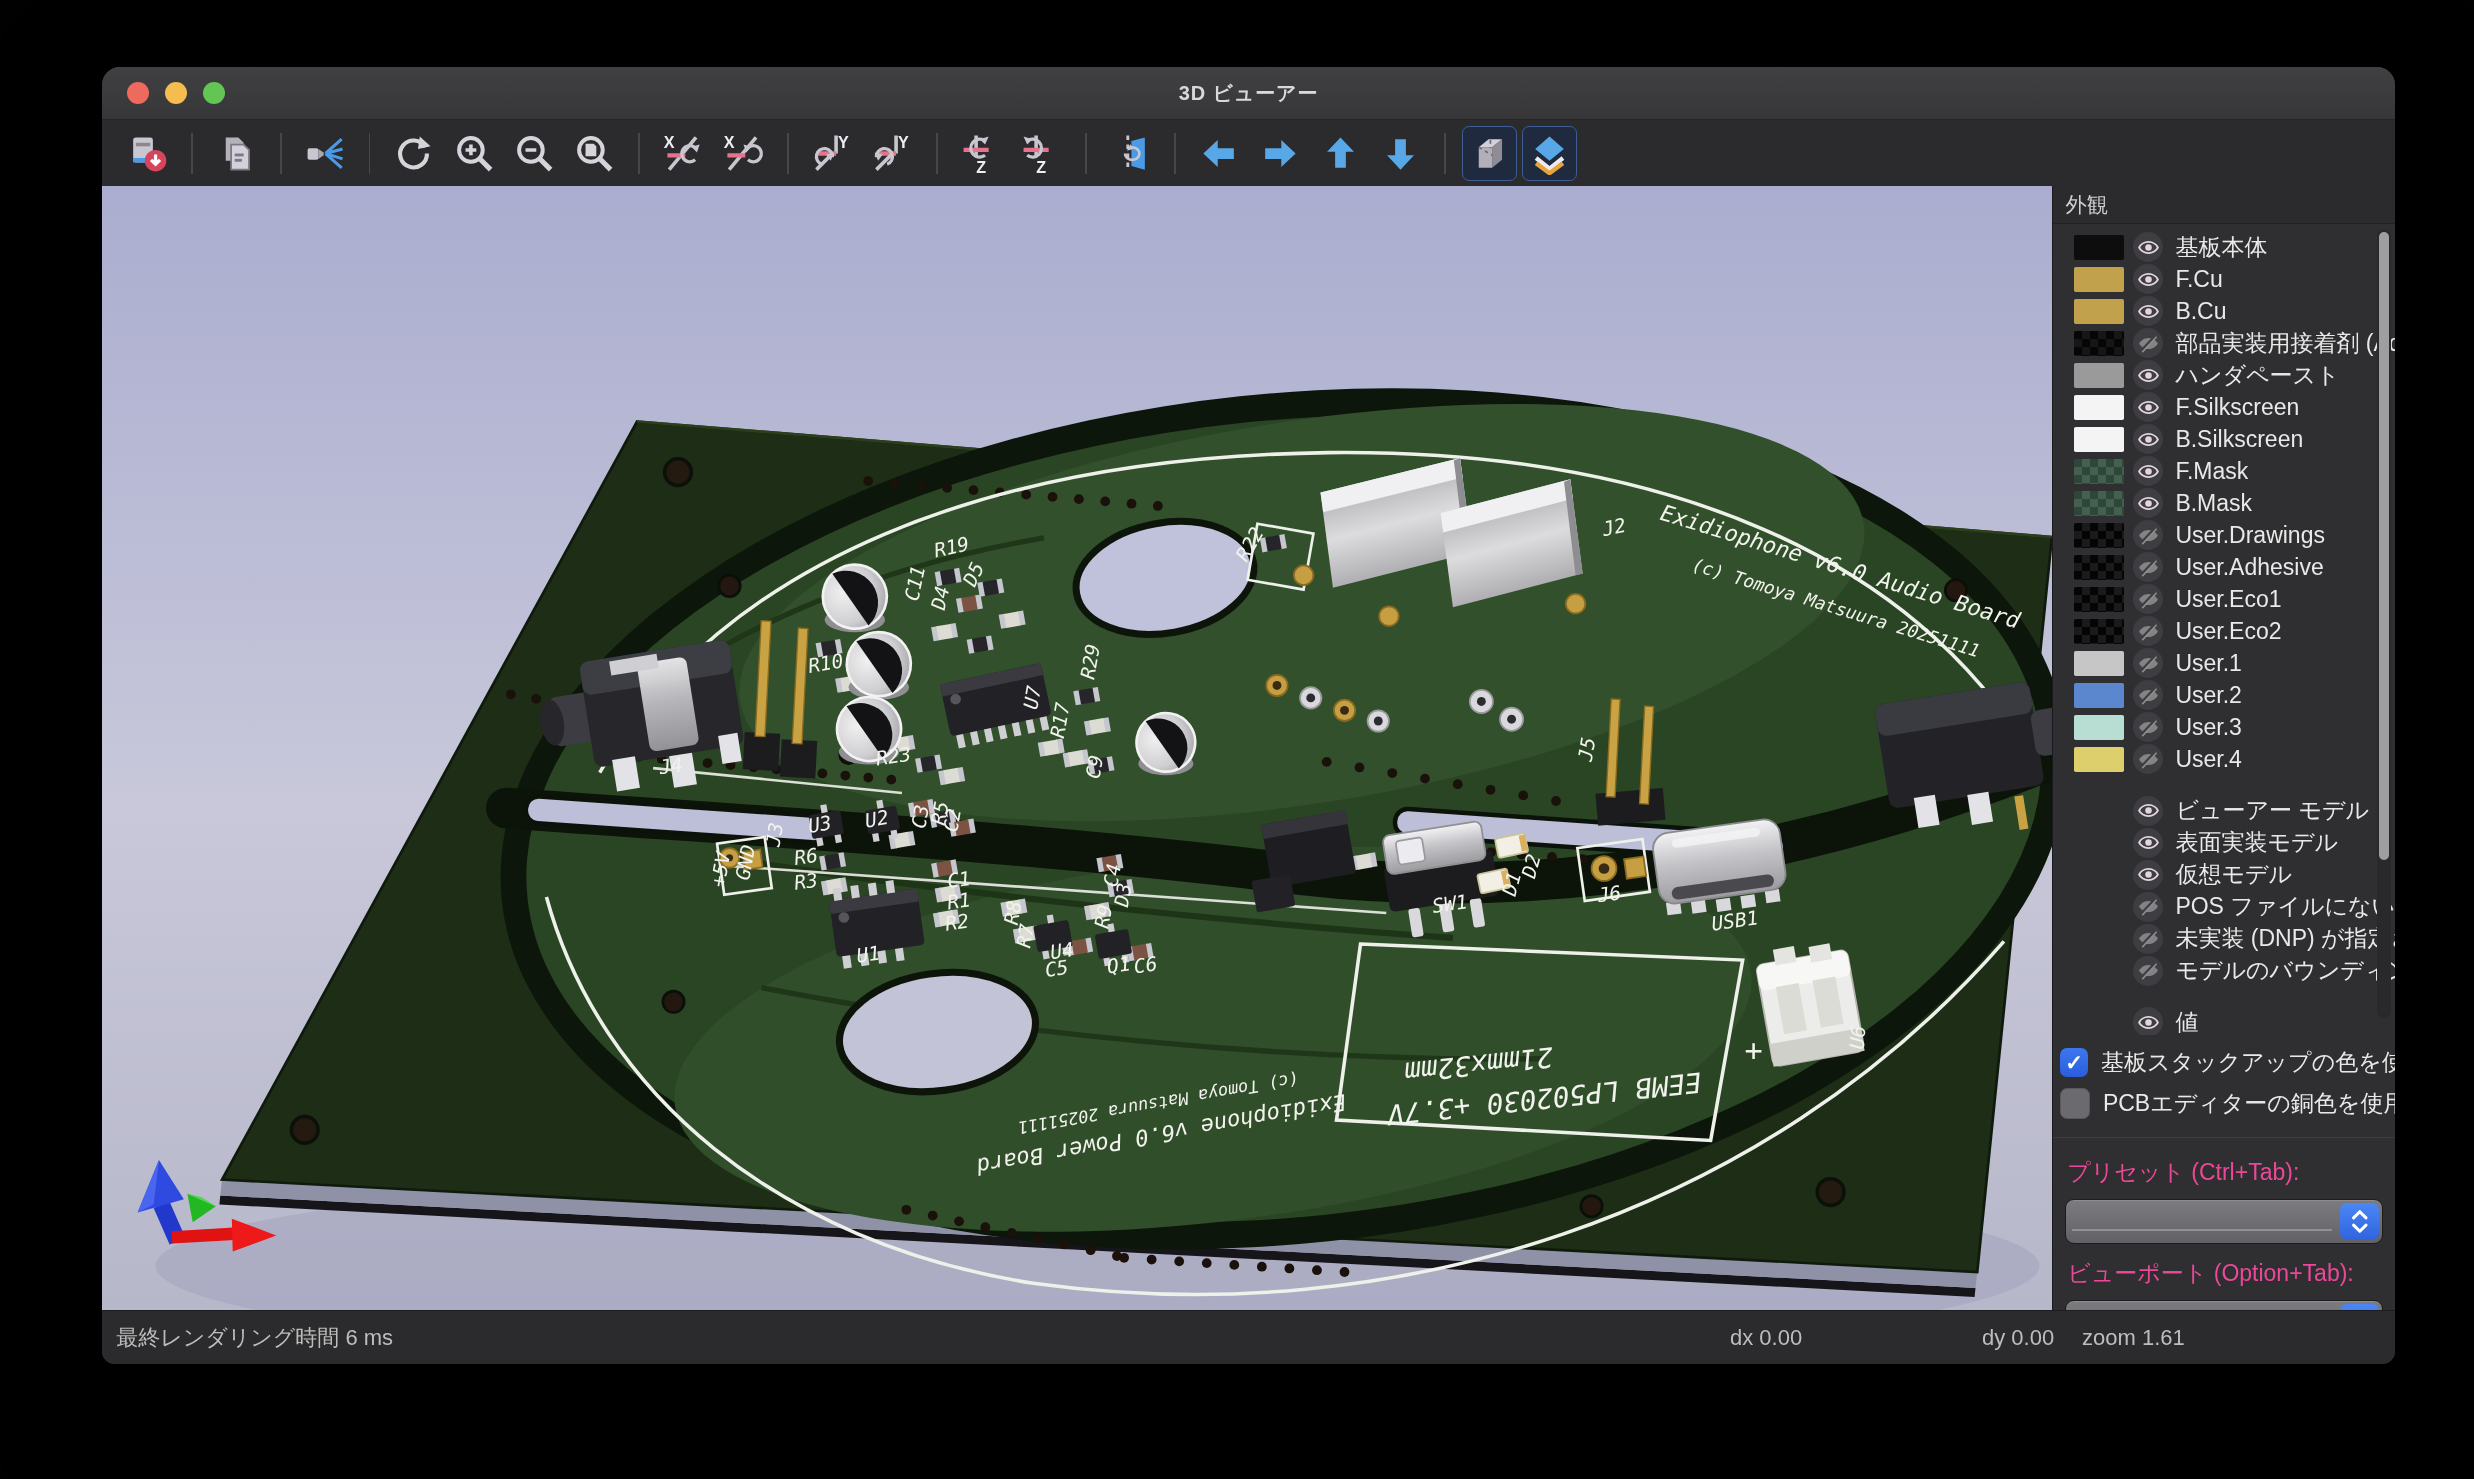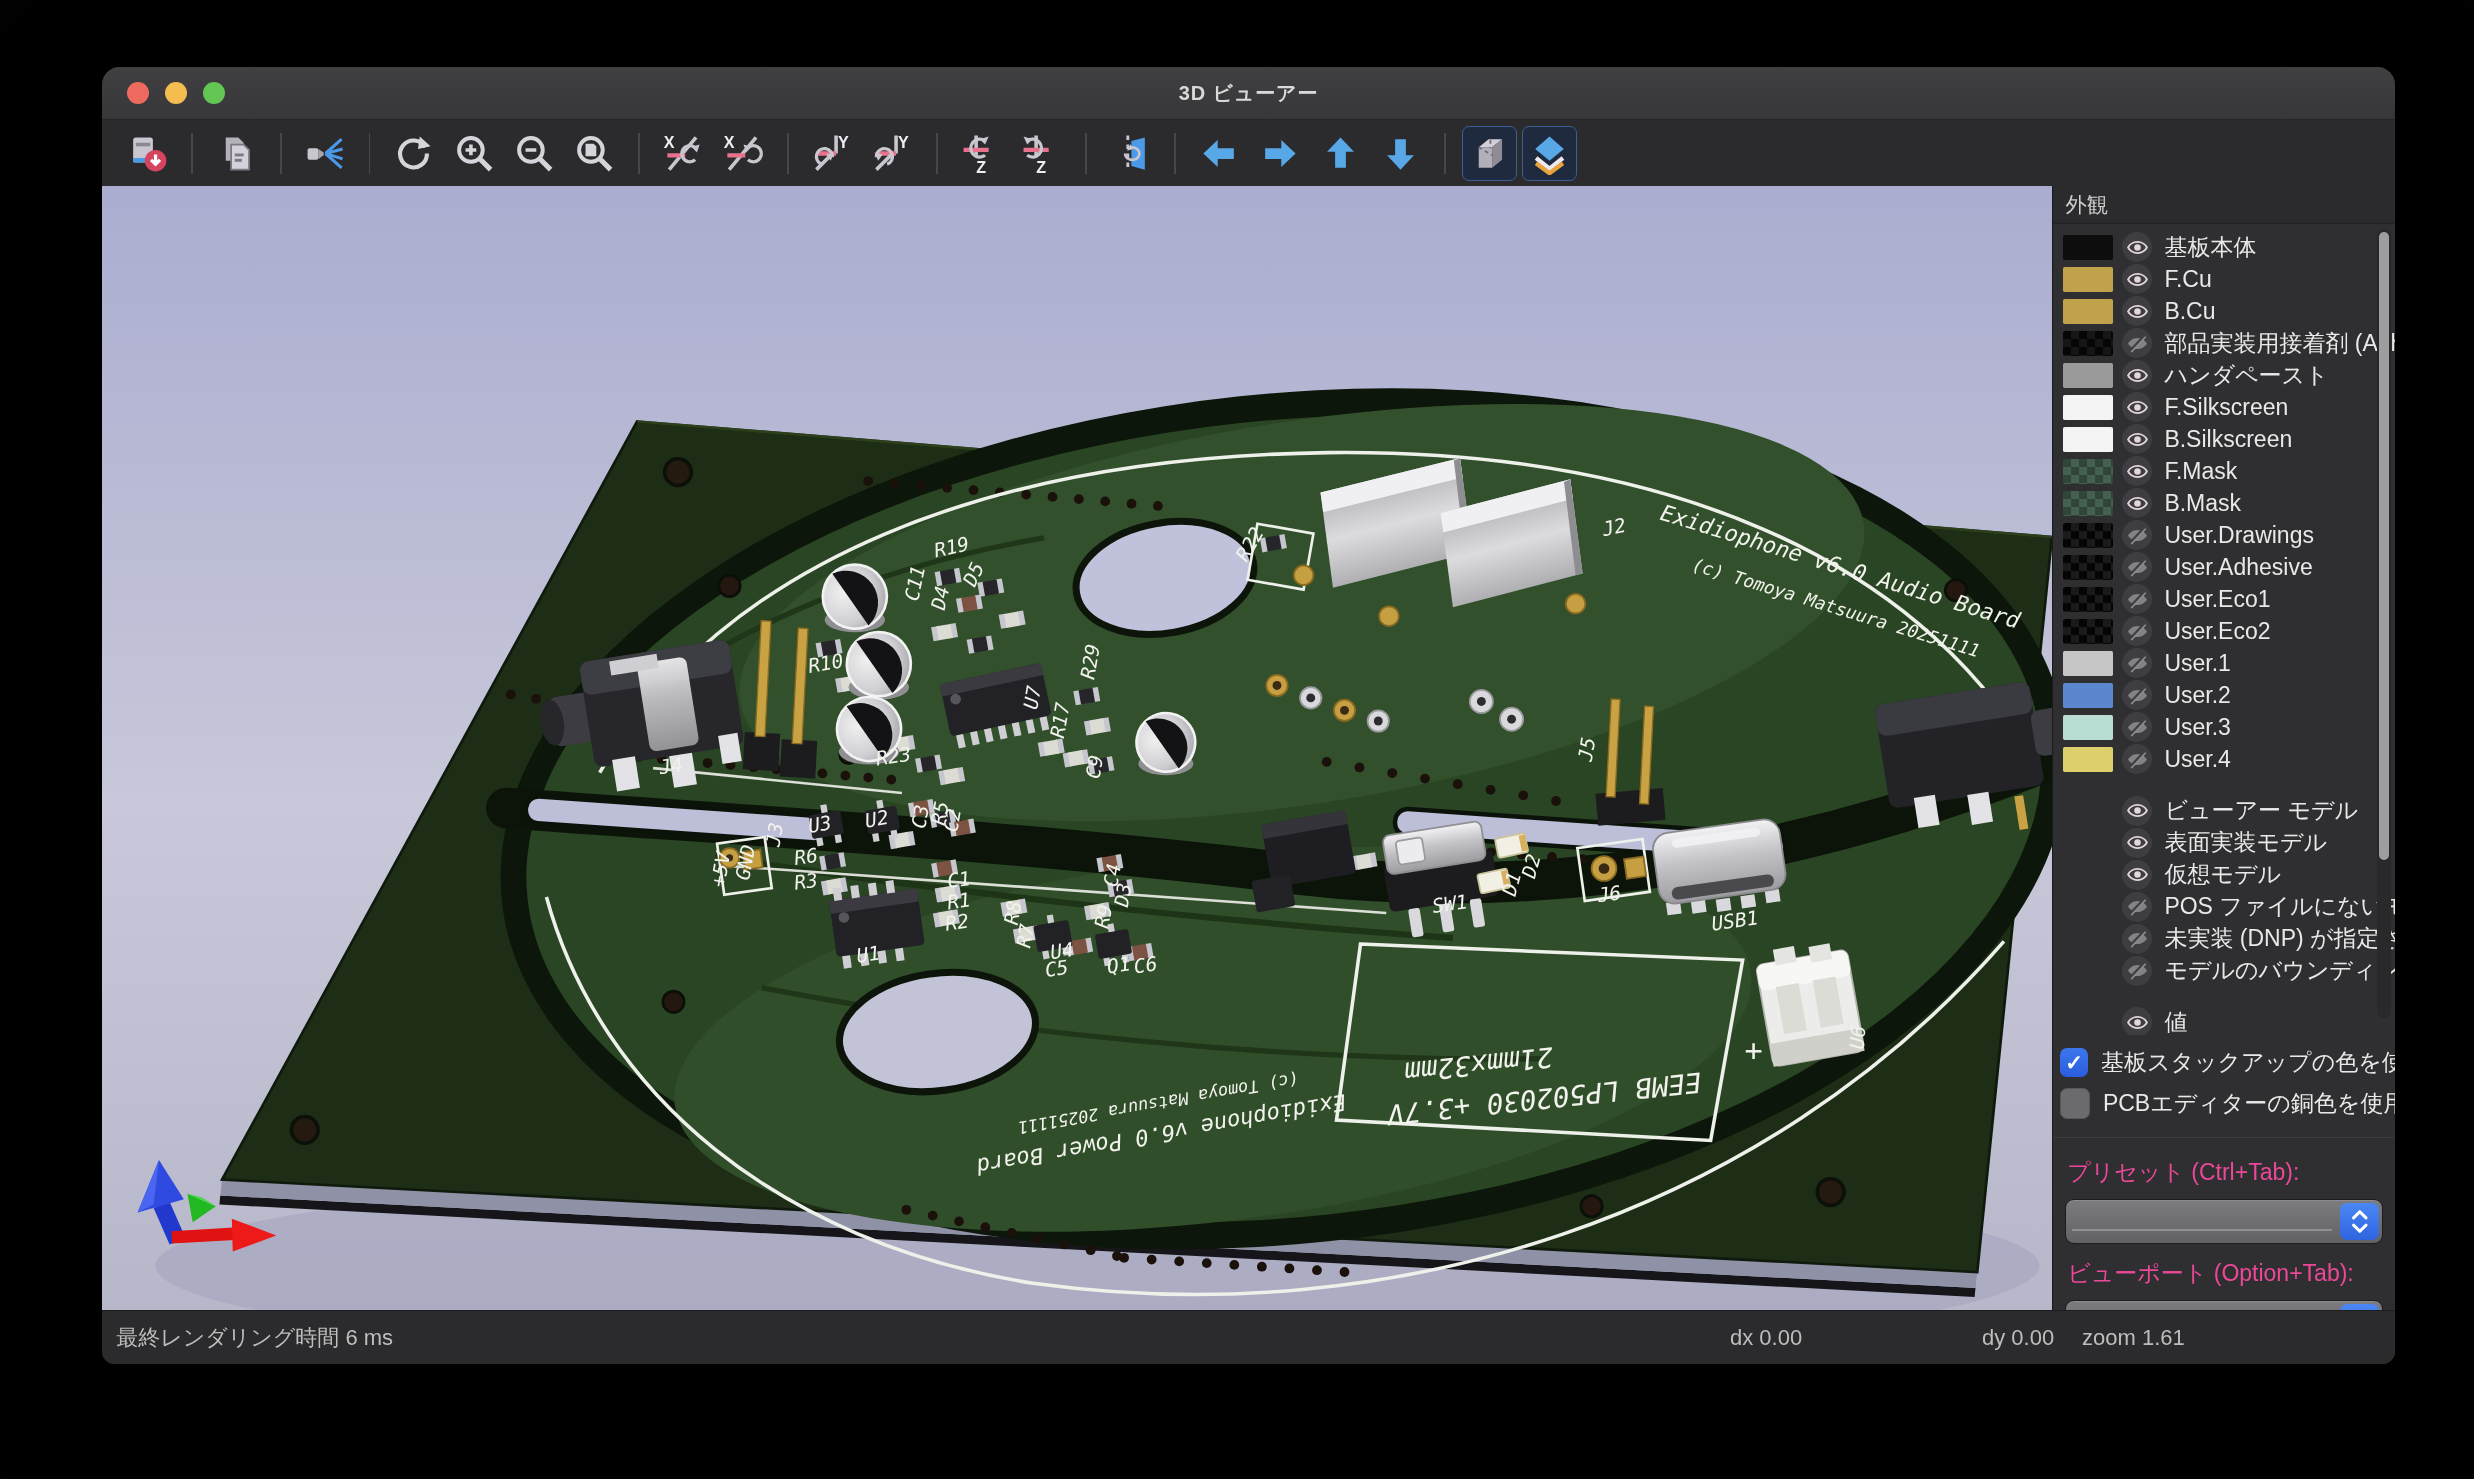--- a/index.html
+++ b/index.html
@@ -23,21 +23,21 @@
   .tb-sep{width:1.8px;height:41px;background:#47474b;margin:0 10.7px;flex:0 0 auto;}
   
   .main{flex:1 1 auto;display:flex;min-height:0;}
   .viewport{position:relative;width:1950px;flex:0 0 auto;background:#b9bbd6;}
   .viewport svg{display:block;}
   
   .panel{flex:1 1 auto;background:#2f2f31;border-left:1.8px solid #1a1a1c;display:flex;flex-direction:column;min-width:0;}
   .panel-header{height:37px;background:#2b2b2d;border-bottom:0.9px solid #222224;color:#cfcfcf;
     font-size:21.3px;display:flex;align-items:center;padding-left:12.4px;flex:0 0 auto;}
   .layer-list{position:relative;height:804px;overflow:hidden;padding-top:7.1px;flex:0 0 auto;}
-  .layer-row{height:32px;display:flex;align-items:center;padding-left:10px;}
+  .layer-row{height:32px;display:flex;align-items:center;padding-left:21px;}
   .swatch{width:50px;height:25px;flex:0 0 auto;border-radius:1.8px;}
   .swatch.empty{background:transparent;}
   .checker{background-image:conic-gradient(var(--c1) 25%,var(--c2) 0 50%,var(--c1) 0 75%,var(--c2) 0);
     background-size:16px 16px;}
   .eye{width:30px;height:30px;border-radius:50%;background:#3e3e42;margin-left:9px;flex:0 0 auto;
     display:flex;align-items:center;justify-content:center;color:#e3d5de;}
   .eye.off{color:#8f8f91;}
   .eye svg{width:23px;height:23px;}
   .layer-label{color:#e9e9e9;font-size:23px;margin-left:12.4px;white-space:nowrap;overflow:hidden;flex:1 1 auto;}
   .row-gap{height:19.6px;}

